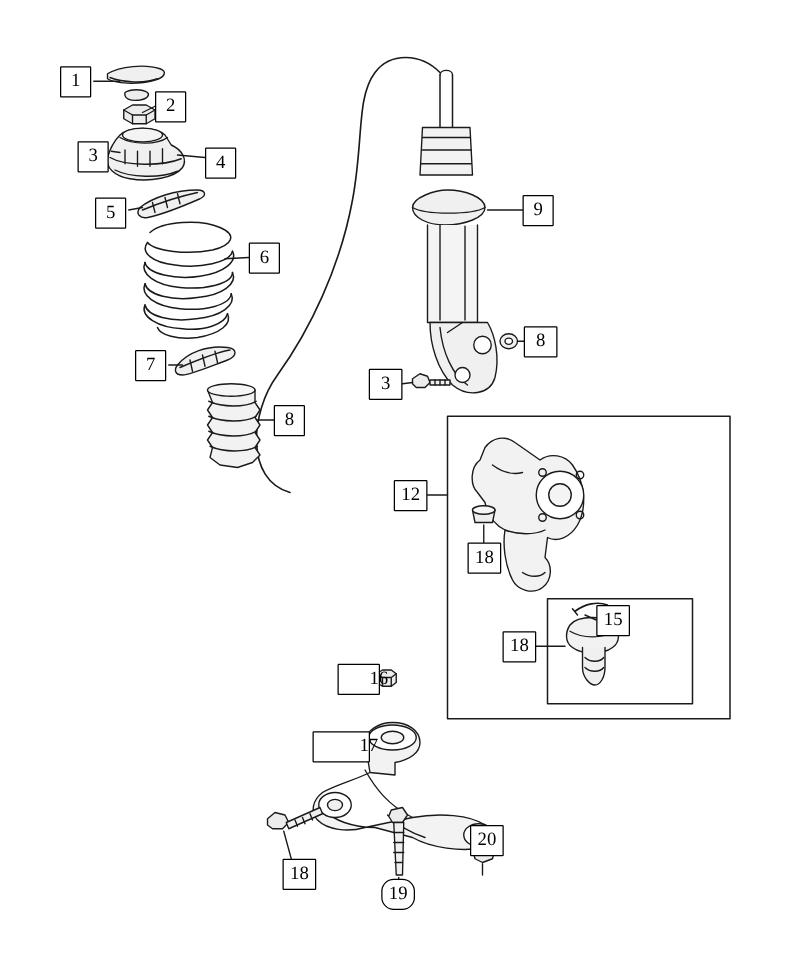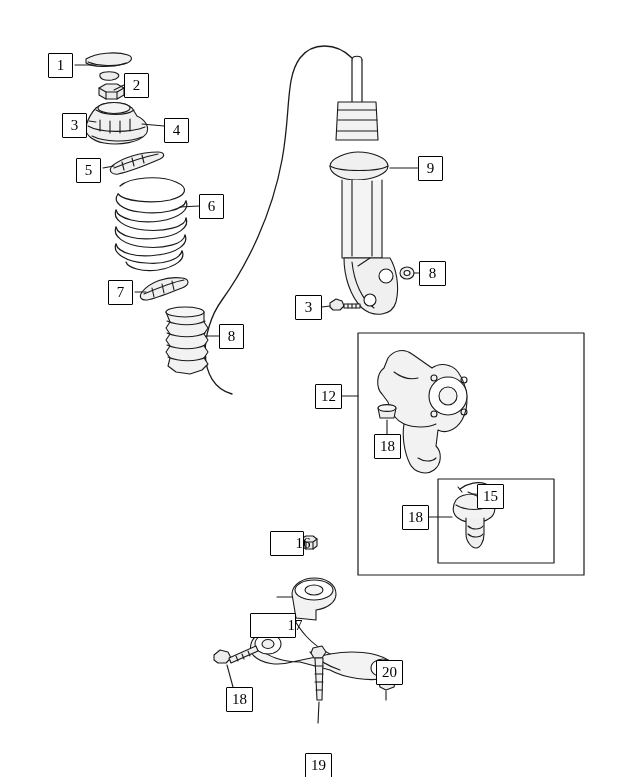--- a/index.html
+++ b/index.html
@@ -251,18 +251,18 @@
   <div class="callout w1" style="left:108px; top:280px;">7</div>
   <div class="callout w1" style="left:219px; top:324px;">8</div>
   <div class="callout w1" style="left:418px; top:156px;">9</div>
   <div class="callout w2" style="left:295px; top:295px;">3</div>
   <div class="callout w2" style="left:419px; top:261px;">8</div>
   <div class="callout w2" style="left:315px; top:384px;">12</div>
   <div class="callout w2" style="left:374px; top:434px;">18</div>
   <div class="callout w2" style="left:402px; top:505px;">18</div>
   <div class="callout w2" style="left:477px; top:484px;">15</div>
   <div class="callout w2" style="left:270px; top:531px;padding-left:32px;">16</div>
-  <div class="callout w2" style="left:250px; top:613px;padding-left:44px;">17</div>
+  <div class="callout w2" style="left:250px; top:585px;padding-left:44px;">17</div>
   <div class="callout w2" style="left:226px; top:687px;">18</div>
-  <div class="callout w2" style="left:305px; top:753px;">19</div>
+  <div class="callout w2" style="left:305px; top:703px;border-radius:10px;">19</div>
   <div class="callout w2" style="left:376px; top:660px;">20</div>
 
 </div>
 
 </body></html>

